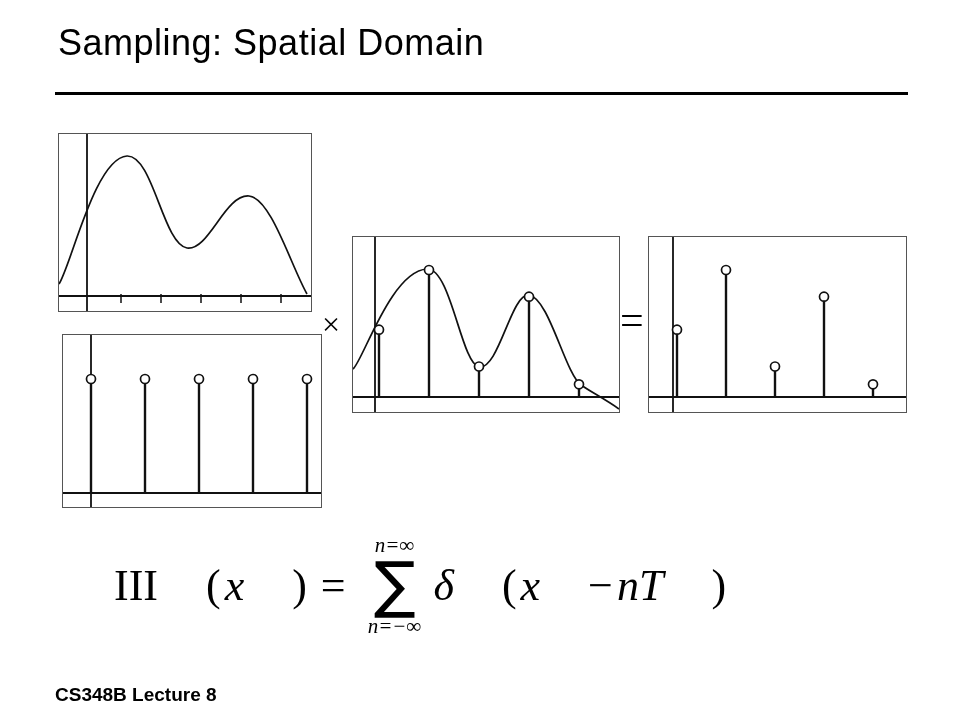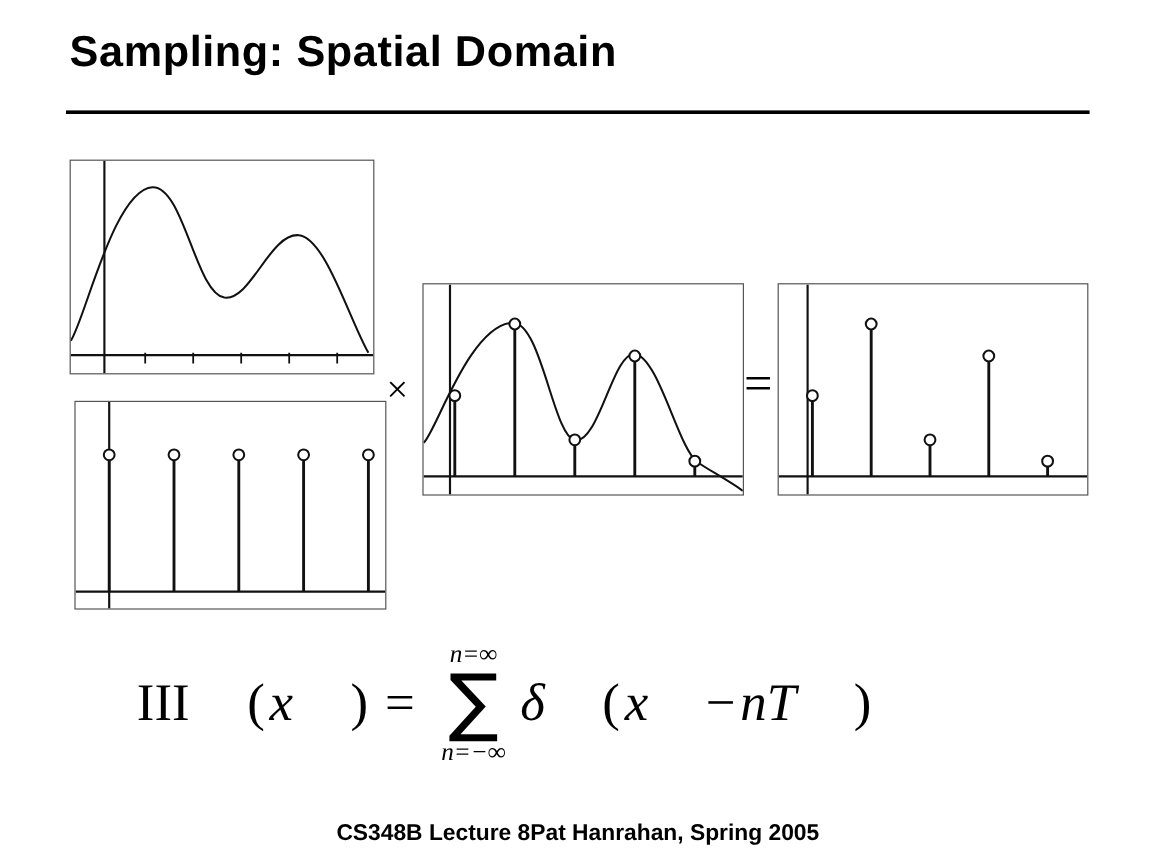--- a/index.html
+++ b/index.html
@@ -1,21 +1,21 @@
 <!DOCTYPE html>
 <html><head>
 <meta charset="utf-8">
 <style>
   html,body { margin:0; padding:0; background:#e8e8e8; }
   .slide {
     position:relative; width:960px; height:720px; background:#ffffff;
     font-family:"Liberation Sans", sans-serif; overflow:hidden;
   }
   .title {
-    position:absolute; left:58px; top:22px; font-size:36px; font-weight:bold;
+    position:absolute; left:58px; top:22px; font-size:36px; font-weight:normal;
     color:#000; letter-spacing:0.5px;
   }
   .title-rule {
     position:absolute; left:55px; top:92px; width:853px; height:3px; background:#000;
   }
   .panel { position:absolute; background:#fff; border:1px solid #555; }
   .panel svg { display:block; }
   .panel-a { left:58px;  top:133px; width:252px; height:177px; }
   .panel-b { left:62px;  top:334px; width:258px; height:172px; }
   .panel-c { left:352px; top:236px; width:266px; height:175px; }
@@ -42,21 +42,21 @@
     display:flex; flex-direction:column; align-items:center; line-height:1;
     margin:0 8px;
   }
   .sigma-limit { font-size:21px; font-style:italic; line-height:1.05; }
   .sigma-sym {
     font-family:"DejaVu Sans", sans-serif; font-size:62px; line-height:0.95;
     font-style:normal;
   }
   .footer {
     position:absolute; left:55px; right:52px; top:684px; display:flex;
-    justify-content:center; font-size:19px; font-weight:bold; color:#000;
+    justify-content:space-between; font-size:19px; font-weight:bold; color:#000;
   }
 </style>
 </head>
 <body>
 
 <div class="slide">
 
   <div class="title">Sampling: Spatial Domain</div>
   <div class="title-rule"></div>
 
@@ -149,16 +149,15 @@
     <span class="ital">δ</span>
       <span class="roman">(</span>
       <span class="ital">x</span>
     <span class="roman">−</span>
     <span class="ital">nT</span>
       <span class="roman">)</span>
   </div>
 
   <div class="footer">
     <span>CS348B Lecture 8</span>
-    <span>Pat Hanrahan, Spring 2005</span>
   </div>
 
 </div>
 
 </body></html>

